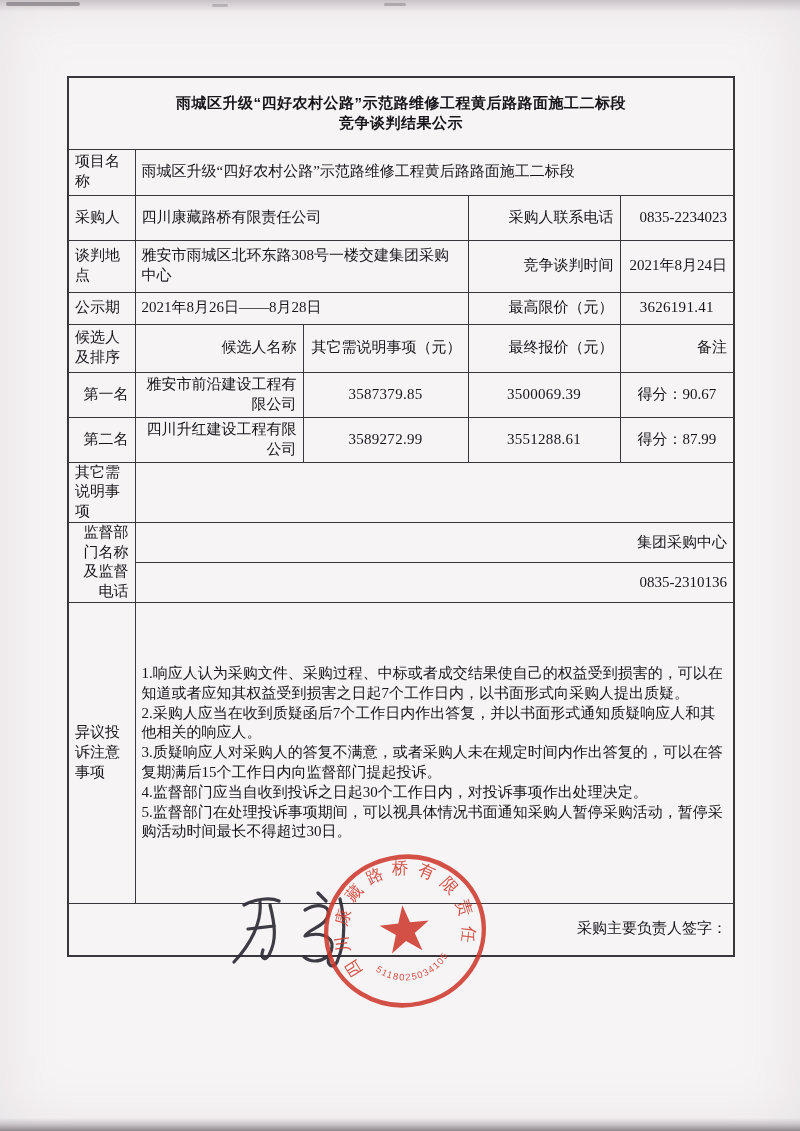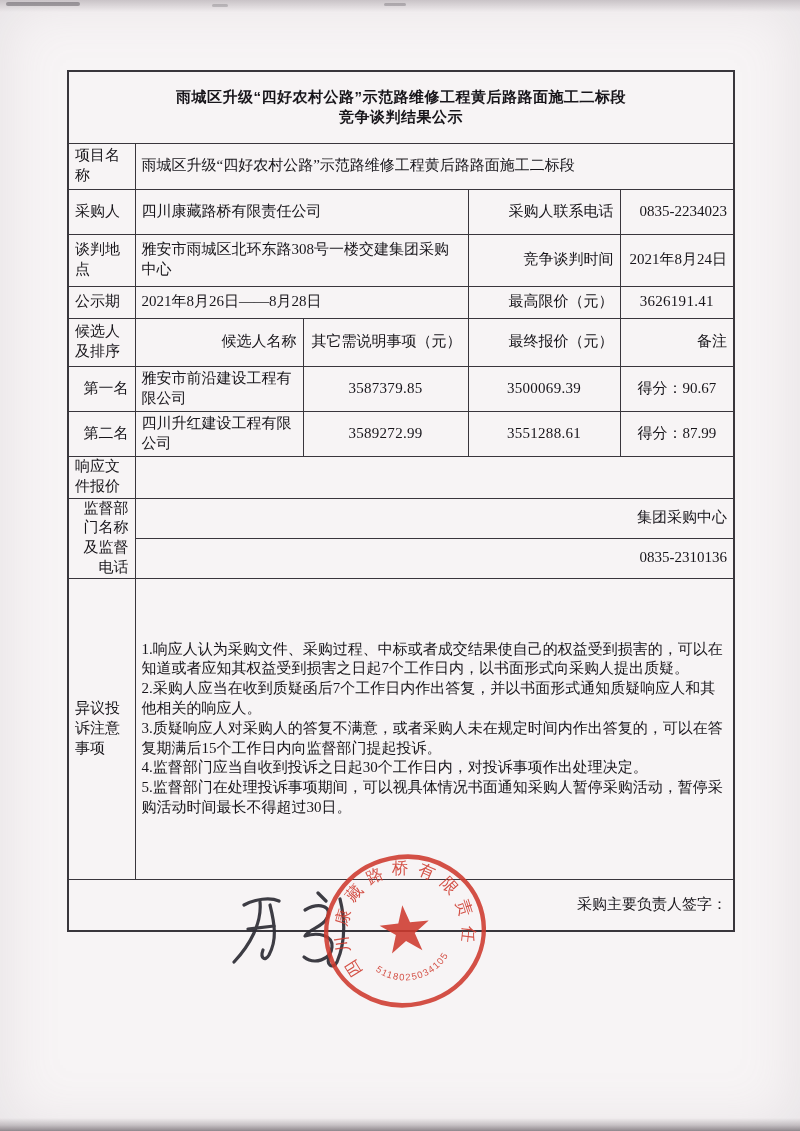--- a/index.html
+++ b/index.html
@@ -16,42 +16,42 @@
   .top-edge{position:absolute;top:0;left:0;right:0;height:12px;
     background:linear-gradient(180deg,#c9c3c7 0%,rgba(201,195,199,0) 100%);}
   .bottom-edge{position:absolute;bottom:0;left:0;right:0;height:13px;
     background:linear-gradient(180deg,rgba(146,139,144,0) 0%,rgba(146,139,144,.45) 55%,#8f888d 100%);}
   .speck{position:absolute;background:#4d4a50;opacity:.45;border-radius:2px;}
   .s1{left:6px;top:2px;width:74px;height:4px;}
   .s2{left:212px;top:4px;width:16px;height:3px;opacity:.25;}
   .s3{left:384px;top:3px;width:22px;height:3px;opacity:.3;}
 
   table.doc{
-    position:absolute;left:67px;top:70px;width:666px;
+    position:absolute;left:67px;top:76px;width:666px;
     border-collapse:collapse;table-layout:fixed;
     border:2.5px solid #39363c;
   }
   table.doc td{
     border:1.6px solid #39363c;
     padding:0 6px;
     font-size:15px;line-height:1.32;
     vertical-align:middle;
     overflow:hidden;
     word-break:break-all;
   }
   .title-cell{
     text-align:center;
     font-family:"Liberation Sans","DejaVu Sans",sans-serif;
     font-weight:bold;font-size:21px;letter-spacing:.5px;line-height:1.55;
   }
   .lbl{font-size:14px;padding:0 4px;line-height:1.45;}
   .c{text-align:right;}
   .num{font-size:13.5px;text-align:center;letter-spacing:.3px;}
   .small{font-size:13px;margin-top:48px;}
-  .cand-name{font-size:13px;text-align:left;padding:0 2px;}
+  .cand-name{font-size:13px;text-align:right;padding:0 2px;}
   .remark{font-size:15px;text-align:center;font-family:Liberation Serif, serif;}
   .objection-body{padding:6px 9px;font-size:14.5px;line-height:1.55;}
   .objection-body p{margin:0;}
   .sig-label{font-size:15px;padding-left:10px;text-align:right;}
 
   .stamp{position:absolute;left:303px;top:836px;opacity:.88;pointer-events:none;}
   .signature{position:absolute;left:215px;top:885px;pointer-events:none;}
 </style>
 </head>
 <body>
@@ -123,21 +123,21 @@
 
     <tr style="height:45px">
       <td class="c small">第二名</td>
       <td class="cand-name">四川升红建设工程有限公司</td>
       <td class="num">3589272.99</td>
       <td class="num">3551288.61</td>
       <td class="remark">得分：87.99</td>
     </tr>
 
     <tr style="height:42px">
-      <td class="lbl">响应文件报价</td>
+      <td class="lbl">其它需说明事项</td>
       <td colspan="4"></td>
     </tr>
 
     <tr style="height:40px">
       <td rowspan="2" class="lbl c">监督部门名称及监督电话</td>
       <td colspan="4" class="c">集团采购中心</td>
     </tr>
     <tr style="height:40px">
       <td colspan="4" class="c small">0835-2310136</td>
     </tr>

